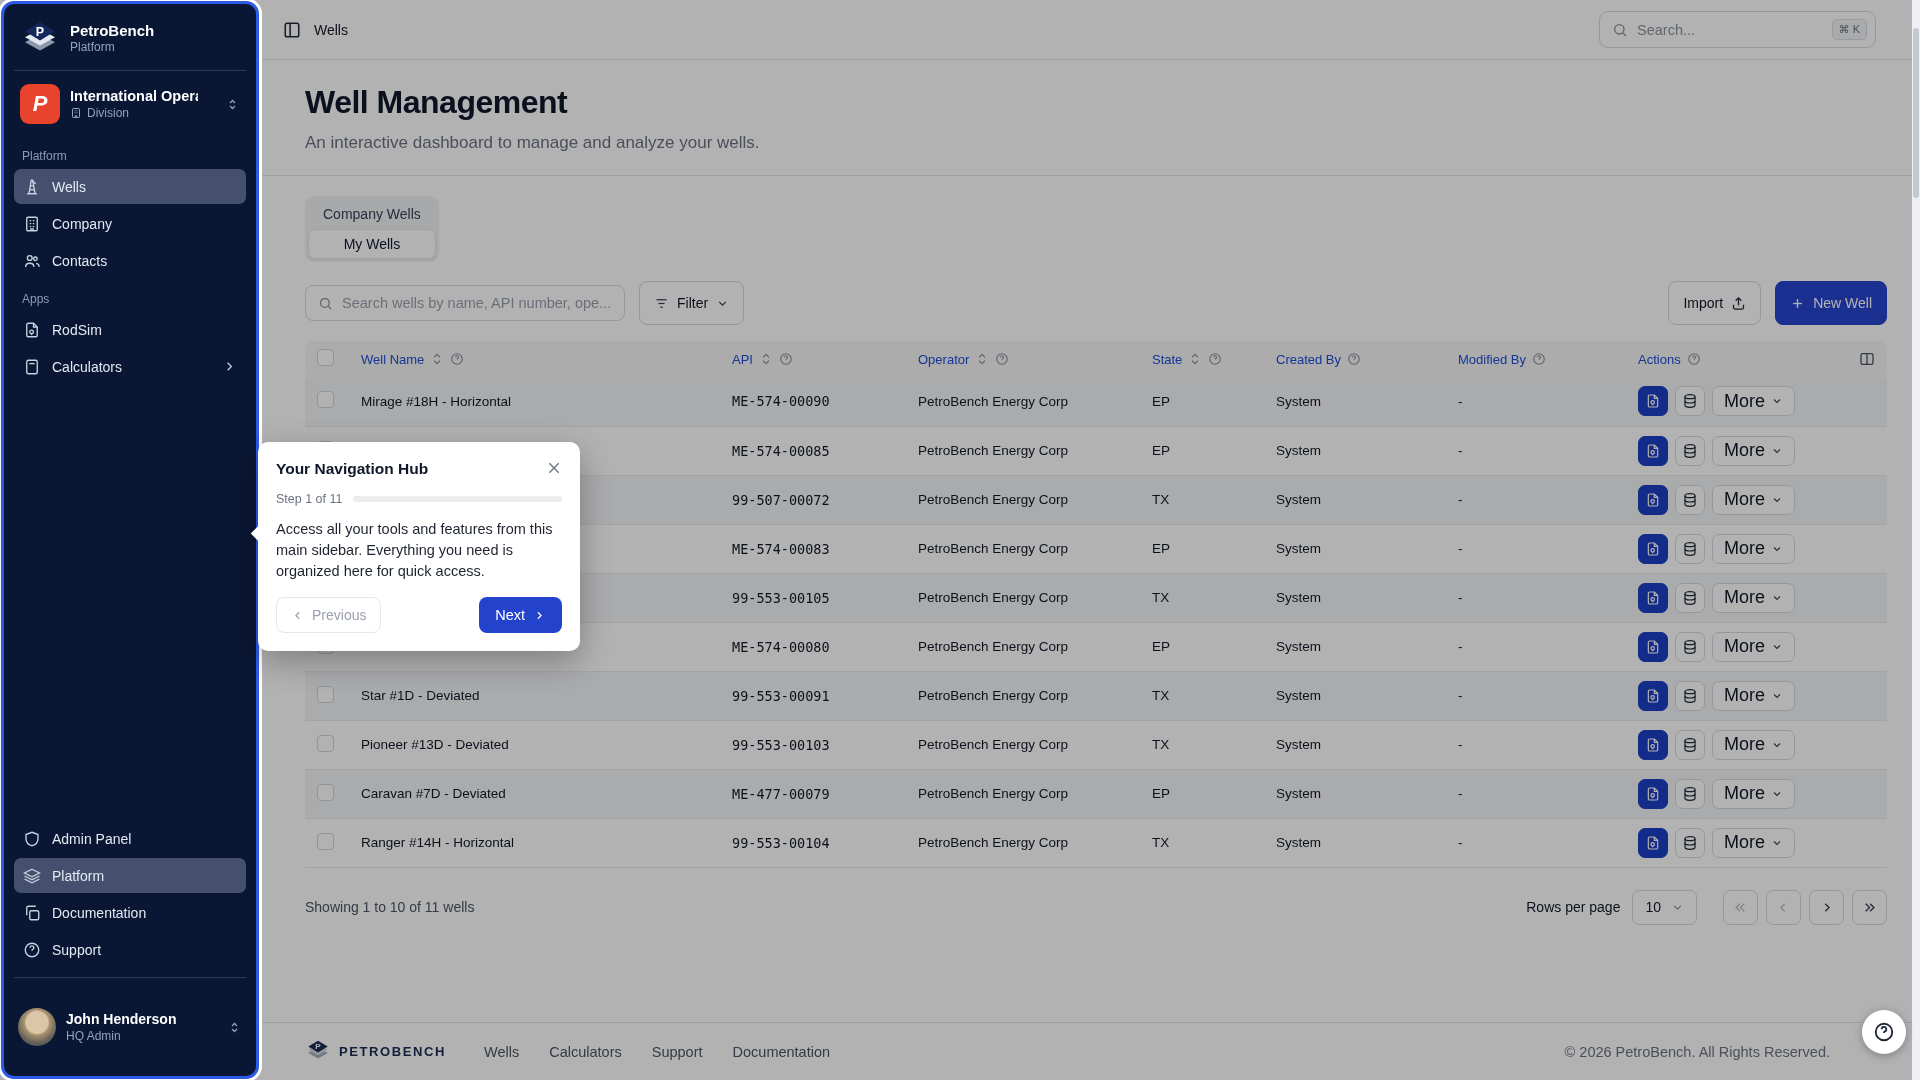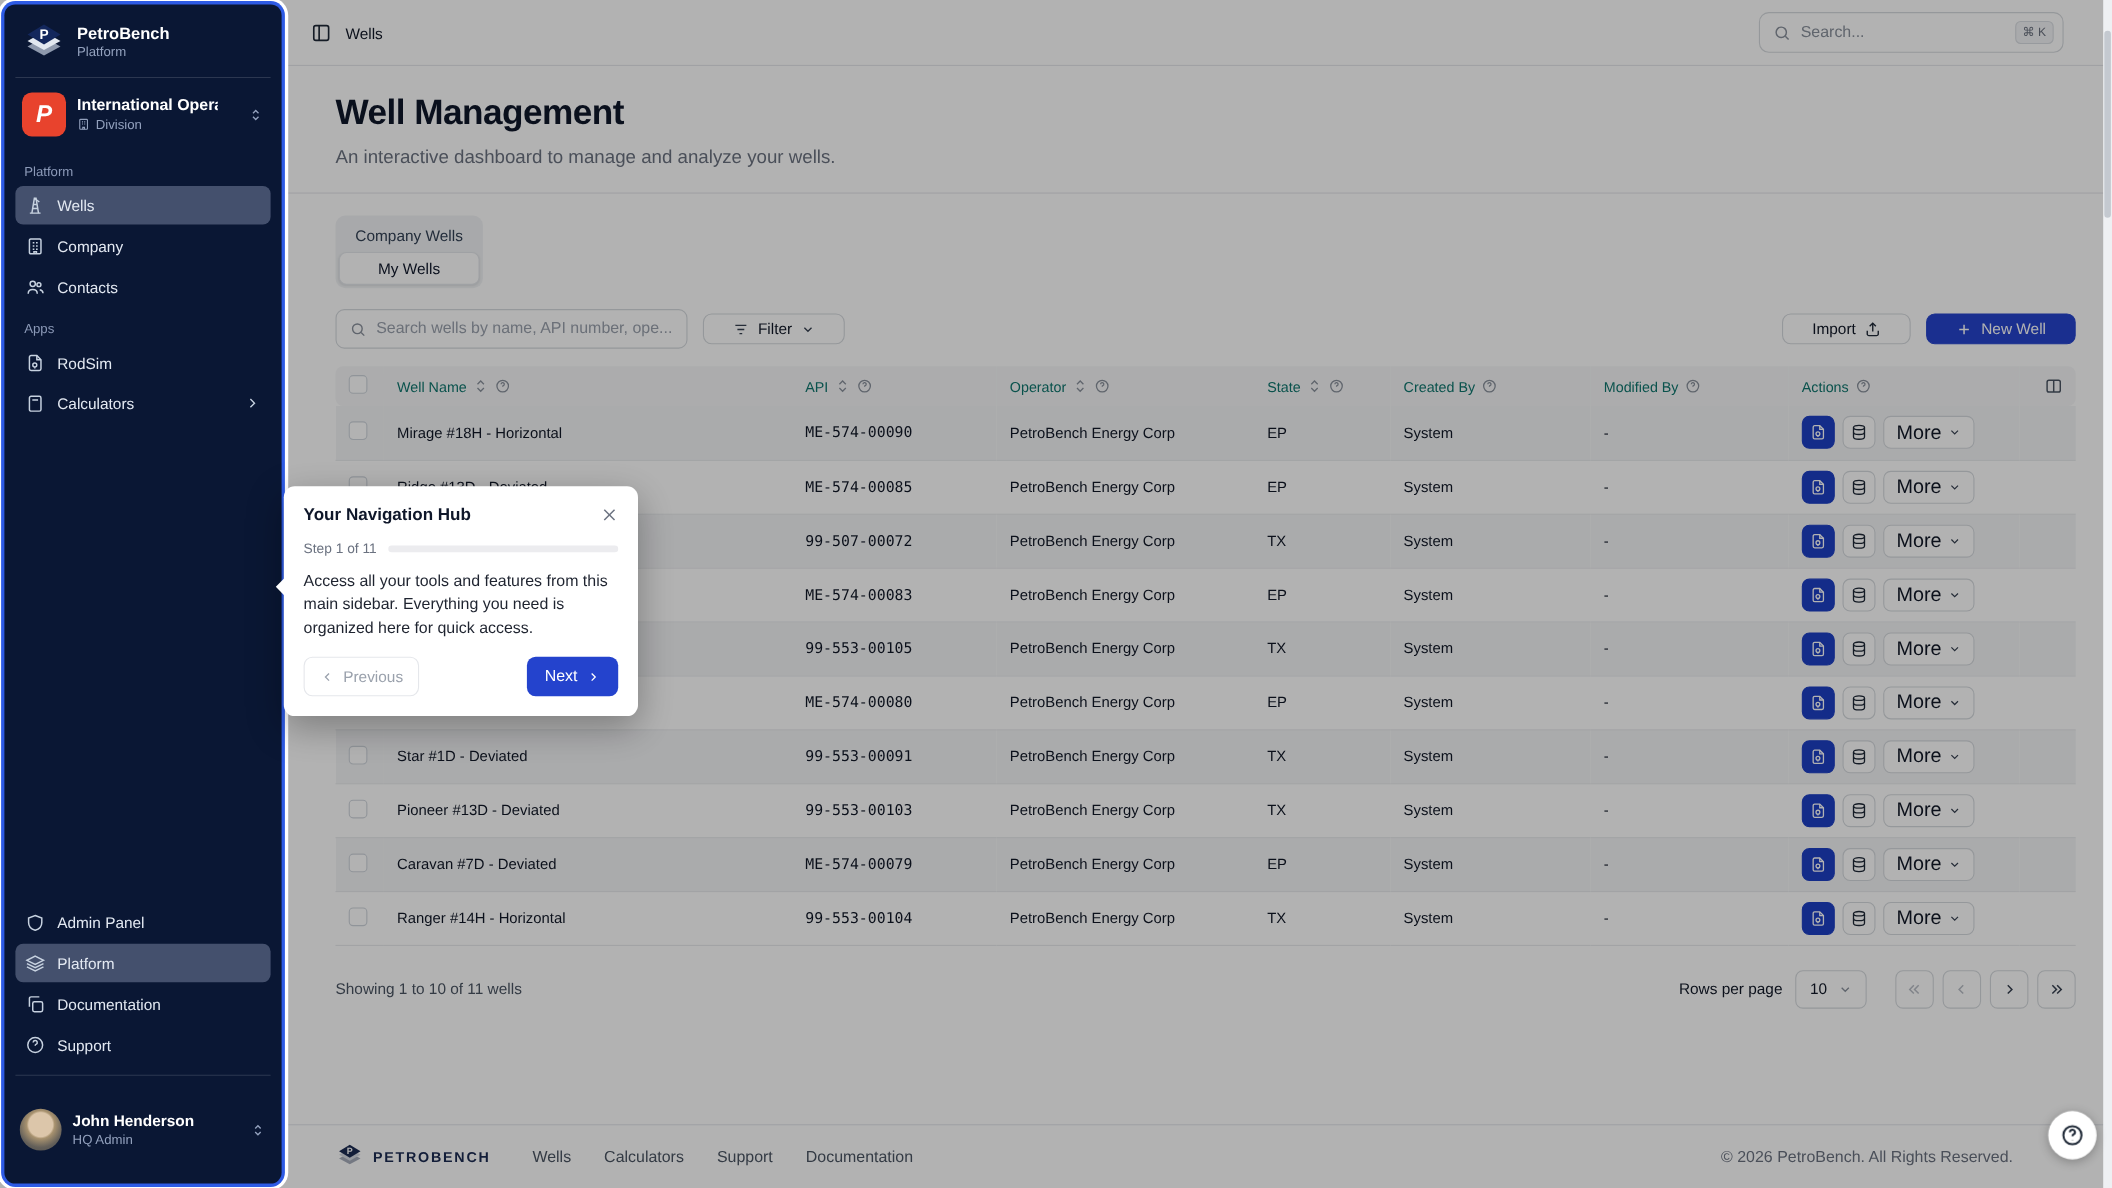--- a/index.html
+++ b/index.html
@@ -50,26 +50,26 @@
 
   .content { padding:20px 33px 0 47px; }
   .seg { display:inline-flex; background:#f1f3f5; border-radius:9px; padding:3px;flex-direction:column; }
   .seg-btn { font-size:14px; font-weight:500; color:#334155; padding:6px 14px; border-radius:7px; cursor:pointer; background:transparent; border:1px solid transparent; font-family:inherit; }
   .seg-btn.active { background:#fff; color:#0f172a; border-color:#e4e7eb; box-shadow:0 1px 2px rgba(0,0,0,.08); }
 
   .controls { display:flex; align-items:center; margin-top:19px; gap:14px; }
   .w-search { width:320px; height:36px; border:1px solid #d6dade; border-radius:8px; display:flex; align-items:center; gap:9px; padding:0 12px; color:#8a919c; }
   .w-search input { border:none; outline:none; flex:1; font-size:14.5px; font-family:inherit; color:#374151; background:transparent; min-width:0; }
   .w-search input::placeholder { color:#9aa1ad; }
-  .btn { height:28px; border:1px solid #d6dade; background:#fff; border-radius:8px; display:inline-flex; align-items:center; gap:8px; padding:0 26px; font-size:14px; font-weight:500; color:#111827; cursor:pointer; font-family:inherit; }
+  .btn { height:44px; border:1px solid #d6dade; background:#fff; border-radius:8px; display:inline-flex; align-items:center; gap:8px; padding:0 14px; font-size:14px; font-weight:500; color:#111827; cursor:pointer; font-family:inherit; }
   .btn-primary { background:#2644cd; border-color:#2644cd; color:#fff; }
   .ctrl-spacer { flex:1; }
 
   table.wells { width:100%; border-collapse:collapse; margin-top:16px; table-layout:fixed; }
-  table.wells thead th { background:#f6f7f8; height:36px; font-size:13px; font-weight:500; color:#0f766e; text-align:left; padding:0 12px; white-space:nowrap; }
+  table.wells thead th { background:#f6f7f8; height:36px; font-size:13px; font-weight:500; color:#1d4ed8; text-align:left; padding:0 12px; white-space:nowrap; }
   table.wells thead th:first-child { border-radius:7px 0 0 7px; }
   table.wells thead th:last-child { border-radius:0 7px 7px 0; }
   .th-inner { display:flex; align-items:center; gap:6px; }
   .th-inner .ic { color:#8a919c; display:inline-flex; }
   table.wells tbody td { height:49px; border-top:1px solid #e8eaed; padding:0 12px; font-size:13.5px; color:#111827; white-space:nowrap; overflow:hidden; }
   table.wells tbody tr:first-child td { border-top:none; }
   table.wells tbody tr:last-child td { border-bottom:1px solid #e8eaed; }
   table.wells tbody tr:nth-child(odd) { background:#f4f5f7; }
   .cell-api { font-family:"DejaVu Sans Mono",monospace; font-size:13px; }
   .cell-muted { color:#6b7280; }
@@ -629,21 +629,21 @@
                   </span>
         </span>
       </span>
     </td>
     <td></td>
   </tr>
 
   <tr>
     <td><span class="cb"></span></td>
     <td>Caravan #7D - Deviated</td>
-    <td class="cell-api">ME-574-00079</td>
+    <td class="cell-api">ME-477-00079</td>
     <td>PetroBench Energy Corp</td>
     <td>EP</td>
     <td class="cell-muted">System</td>
     <td class="cell-muted">-</td>
     <td>
       <span class="actions-wrap">
         <span class="icon-btn blue">
           <svg width="16" height="16" viewBox="0 0 24 24" fill="none" stroke="currentColor" stroke-width="1.8">
                     <path d="M14 3H7a2 2 0 0 0-2 2v14a2 2 0 0 0 2 2h10a2 2 0 0 0 2-2V8z"></path>
                     <polyline points="14 3 14 8 19 8"></polyline>

